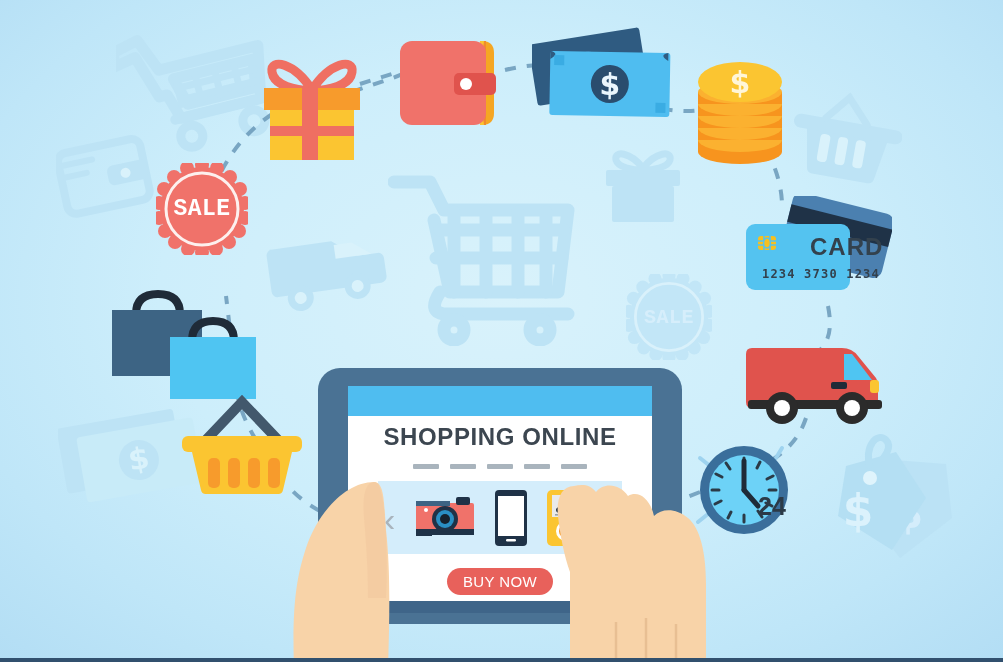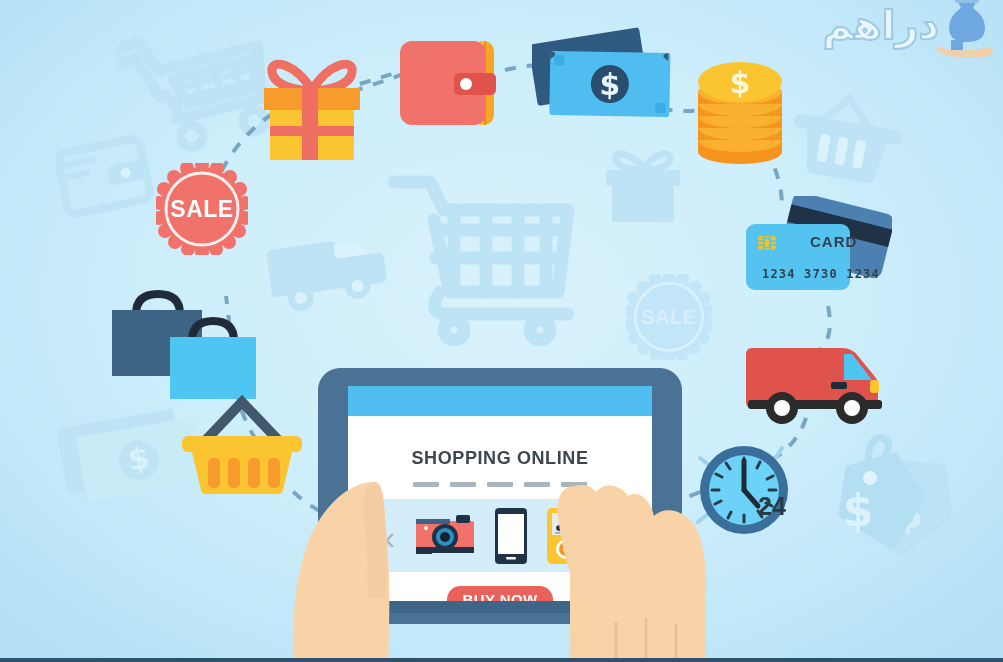--- a/index.html
+++ b/index.html
@@ -21,73 +21,73 @@
   .ghost{opacity:1;}
   .gfill{fill:#bde3f5;}
 
   
   .dots{position:absolute;left:0;top:0;width:1003px;height:662px;pointer-events:none;}
   .dots path{fill:none;stroke:#6a99b8;stroke-width:4;stroke-dasharray:11 11;stroke-linecap:butt;opacity:.85;}
   .sale-txt{
     position:absolute;left:0;top:0;width:92px;height:92px;
     display:flex;align-items:center;justify-content:center;
     color:#fff;font-weight:bold;font-size:23px;letter-spacing:.5px;
-    font-family:Liberation Sans, sans-serif;
+    font-family:Liberation Mono, monospace;
   }
   .sale-ghost-txt{color:#d6eefb;font-size:20px;}
 
   
   #tablet{left:318px;top:368px;width:364px;height:294px;}
   .tab-body{
     position:absolute;left:0;top:0;width:364px;height:256px;
     background:#4a7294;border-radius:22px 22px 10px 10px;
   }
   .tab-screen{
     position:absolute;left:30px;top:18px;width:304px;height:215px;background:#fff;overflow:hidden;
   }
   .tab-topbar{height:30px;background:#4fbdf0;}
   .tab-title{
-    text-align:center;font-weight:bold;color:#3c4650;font-size:18px;
-    letter-spacing:.6px;margin-top:32px;
+    text-align:center;font-weight:bold;color:#3c4650;font-size:24px;
+    letter-spacing:.6px;margin-top:7px;
   }
   .tab-lines{display:flex;justify-content:center;gap:11px;margin-top:13px;}
   .tab-lines i{display:block;width:26px;height:5px;background:#a9b4bd;border-radius:1px;}
   .carousel{
     position:relative;margin:12px 30px 0 30px;height:73px;background:#d4edfb;
     display:flex;align-items:center;justify-content:center;gap:18px;
   }
   .arrow{
     position:absolute;top:52%;transform:translateY(-50%);
     color:#a9b4bd;font-size:34px;font-weight:300;line-height:1;
     font-family:"Liberation Sans", sans-serif;
   }
   .arrow.l{left:6px;} .arrow.r{right:6px;}
   .buy-btn{
     margin:14px auto 15px;width:106px;height:27px;border-radius:14px;background:#e8615b;
-    color:#fff;font-weight:bold;font-size:15px;letter-spacing:.4px;
+    color:#fff;font-weight:normal;font-size:15px;letter-spacing:.4px;
     display:flex;align-items:center;justify-content:center;
   }
   .tab-chin{position:absolute;left:30px;top:233px;width:304px;height:12px;background:#3f6589;}
 
   
   .skin{fill:#f8d3a8;}
   .skin-d{fill:#eec198;}
 
   
   #logo{right:8px;top:0px;width:170px;height:62px;}
   .logo-txt{
     position:absolute;right:56px;top:2px;
     font-size:40px;font-weight:bold;color:#eaf6fd;
     -webkit-text-stroke:2px #9ec9e4;
     direction:rtl;font-family:"DejaVu Sans", sans-serif;
     letter-spacing:-1px;
   }
 
   .card-label{
-    position:absolute;font-weight:bold;color:#33414d;font-size:15px;letter-spacing:1px;
+    position:absolute;font-weight:bold;color:#33414d;font-size:24px;letter-spacing:1px;
   }
   .card-num{
     position:absolute;font-weight:bold;color:#33414d;font-size:12px;letter-spacing:1.2px;
     font-family:"DejaVu Sans Mono", monospace;
   }
   .clock24{
     position:absolute;font-weight:bold;font-size:25px;color:#2b3a47;
     -webkit-text-stroke:3px #ffffff;paint-order:stroke;
   }
   .clock24 span{ -webkit-text-stroke:0; }
@@ -454,23 +454,14 @@
     <svg class="abs" style="left:212px;top:104px;" width="200" height="200" viewBox="0 0 200 200">
       <path d="M44 14 C32 14 26 26 28 44 C30 62 34 84 40 100 L40 200 L176 200 L176 112 C176 80 170 56 158 46 C146 36 132 36 124 44 C120 26 108 18 98 24 C90 12 74 10 66 20 C60 12 52 12 44 14 Z" class="skin"></path>
       <g stroke="#e3b98c" stroke-width="2.5" fill="none" opacity=".75">
         <path d="M86 150 v42"></path>
           <path d="M116 146 v46"></path>
           <path d="M146 152 v40"></path>
       </g>
     </svg>
   </div>
 
-  <div id="logo" class="abs">
-    <div class="logo-txt">دراهم</div>
-    <svg class="abs" style="left:110px;top:-2px;" width="62" height="62" viewBox="0 0 62 62">
-      <path d="M22 2 h20 l-4 8 q12 8 12 20 q0 14 -18 14 q-18 0 -18 -14 q0 -12 12 -20 Z" fill="#6fa8e0"></path>
-      <rect x="20" y="0" width="24" height="5" rx="2" fill="#8fc0ea"></rect>
-      <path d="M2 48 q18 8 48 2 q8 -1 8 4 q0 4 -10 5 q-28 3 -46 -5 Z" fill="#f0d0ab"></path>
-      <rect x="16" y="42" width="12" height="10" fill="#6fa8e0"></rect>
-    </svg>
-  </div>
 
 </div>
 
 </body></html>

